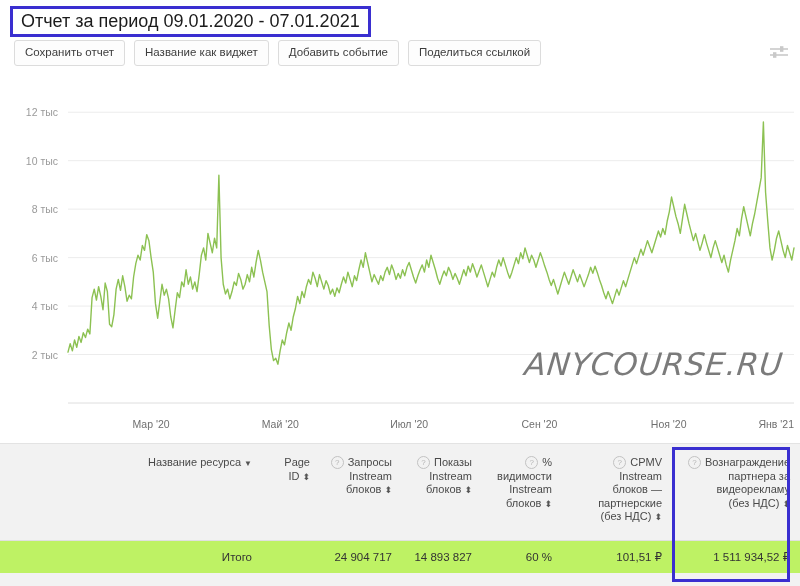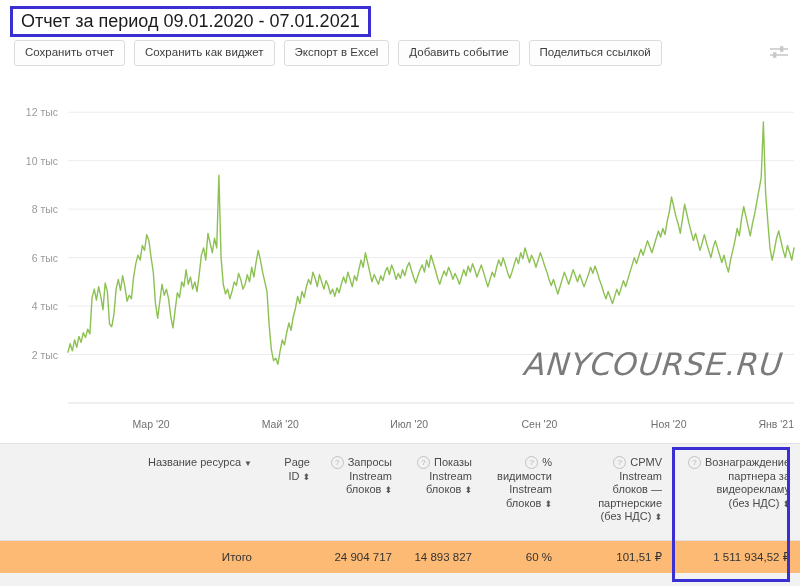--- a/index.html
+++ b/index.html
@@ -93,21 +93,21 @@
     display:inline-block;width:11px;height:11px;border-radius:50%;
     border:1px solid #c2c2c2;color:#b5b5b5;font-size:8px;line-height:11px;
     text-align:center;vertical-align:top;margin-right:4px;font-family:"Liberation Sans",sans-serif;
   }
   .sort-caret{font-size:8px;color:#555;}
   .sort-updown{font-size:9px;color:#555;}
   table.report td{
     font-size:11.5px;color:#333;text-align:right;
     padding:9px 10px 9px 6px;
     border-top:1px solid #e0e0e0;
-    background:#fdba74;
+    background:#bef264;
   }
   td.total-label{text-align:left;padding-left:14px;color:#3a3a3a;}
   .hl-box{
     position:absolute;
     left:672px;top:447px;width:118px;height:135px;
     border:3px solid #3a2fd0;
     box-sizing:border-box;
     pointer-events:none;
   }
   .axis-label{font-size:10.5px;fill:#9a9a9a;font-family:"Liberation Sans","DejaVu Sans",sans-serif;}
@@ -119,22 +119,21 @@
 <div class="app">
 
   <div class="title-wrap">
     <div class="title-box">
       <span class="title-text">Отчет за период 09.01.2020 - 07.01.2021</span>
     </div>
   </div>
 
   <div class="toolbar">
     <button class="btn">Сохранить отчет</button>
-    <button class="btn">Сохранить как виджет</button>
-    <button class="btn">Экспорт в Excel</button>
+    <button class="btn">Название как виджет</button>
     <button class="btn">Добавить событие</button>
     <button class="btn">Поделиться ссылкой</button>
   </div>
 
   <div class="settings-icon">
     <svg width="22" height="16" viewBox="0 0 22 16">
       <line x1="2" y1="5" x2="20" y2="5" stroke="#c9c9c9" stroke-width="1.6"></line>
       <line x1="2" y1="11" x2="20" y2="11" stroke="#c9c9c9" stroke-width="1.6"></line>
       <rect x="12" y="2.2" width="3.4" height="5.6" fill="#c9c9c9"></rect>
       <rect x="5" y="8.2" width="3.4" height="5.6" fill="#c9c9c9"></rect>

